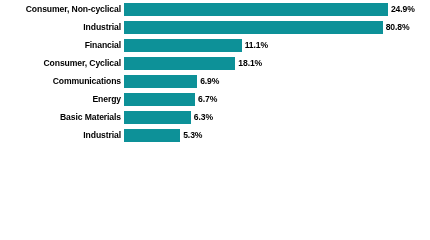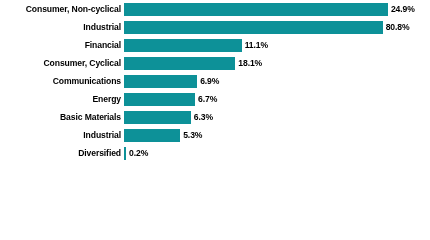--- a/index.html
+++ b/index.html
@@ -115,20 +115,13 @@
         <div class="val-label">6.3%</div>
       </div>
     </div>
     <div class="row">
       <div class="cat-label">Industrial</div>
       <div class="plot">
         <div class="bar" style="background: rgb(13, 145, 152); width: 56.18px;"></div>
         <div class="val-label">5.3%</div>
       </div>
     </div>
-    <div class="row">
-      <div class="cat-label">Diversified</div>
-      <div class="plot">
-        <div class="bar" style="background: rgb(13, 145, 152); width: 2.12px;"></div>
-        <div class="val-label">0.2%</div>
-      </div>
-    </div>
   </div>
 
 </body></html>

